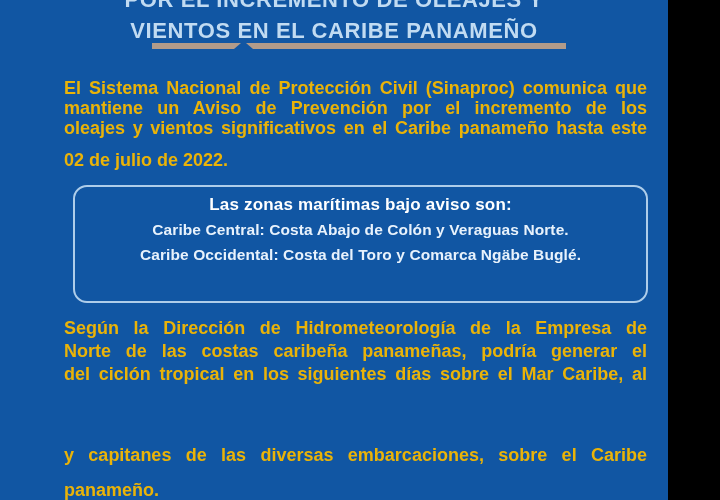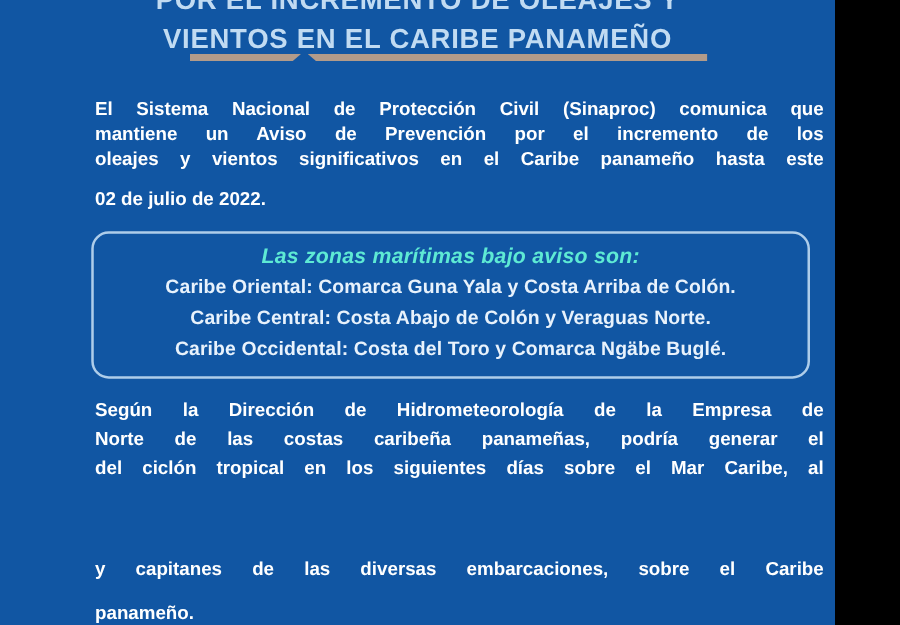--- a/index.html
+++ b/index.html
@@ -28,43 +28,42 @@
   }
   .divider .seg1{
     width:89px;height:6px;background:#b29b8a;
     clip-path:polygon(0 0,100% 0,calc(100% - 7px) 100%,0 100%);
   }
   .divider .seg2{
     flex:1;height:6px;background:#b29b8a;margin-left:5px;
     clip-path:polygon(0 0,100% 0,100% 100%,7px 100%);
   }
   .para{
-    position:absolute;left:76px;width:583px;
-    color:#ffffff;
-    font-size:15px;
+    position:absolute;left:64px;width:583px;
+    color:#eab308;
+    font-size:18px;
   }
   .para .jl{text-align:justify;text-align-last:justify;}
   .para .ll{text-align:left;margin-top:12px;}
   .p1{top:78px;line-height:20px;}
   .p2{top:317px;line-height:23px;}
   .p3{top:444px;line-height:23px;}
   
   .zones{
     position:absolute;top:185px;left:73px;width:575px;height:118px;
     box-sizing:border-box;
     border:2px solid #aecdea;
     border-radius:14px;
     color:#e8f2fc;
     text-align:center;
     padding-top:6px;
   }
   .zones .heading{
-    font-size:17px;line-height:24px;color:#5eead4;
+    font-size:17px;line-height:24px;color:#ffffff;
     letter-spacing:.2px;
-    font-style:italic;
   }
   .zones .zone{
     font-size:15.5px;line-height:25px;
     letter-spacing:.1px;
   }
   .zones .zone:first-of-type{margin-top:2px;}
 </style>
 </head>
 <body>
 
@@ -82,21 +81,20 @@
 
   <div class="para p1">
     <div class="jl">El Sistema Nacional de Protección Civil (Sinaproc) comunica que</div>
     <div class="jl">mantiene un Aviso de Prevención por el incremento de los</div>
     <div class="jl">oleajes y vientos significativos en el Caribe panameño hasta este</div>
     <div class="ll">02 de julio de 2022.</div>
   </div>
 
   <div class="zones">
     <div class="heading">Las zonas marítimas bajo aviso son:</div>
-    <div class="zone">Caribe Oriental: Comarca Guna Yala y Costa Arriba de Colón.</div>
     <div class="zone">Caribe Central: Costa Abajo de Colón y Veraguas Norte.</div>
     <div class="zone">Caribe Occidental: Costa del Toro y Comarca Ngäbe Buglé.</div>
   </div>
 
   <div class="para p2">
     <div class="jl">Según la Dirección de Hidrometeorología de la Empresa de</div>
     <div class="jl">Norte de las costas caribeña panameñas, podría generar el</div>
     <div class="jl">del ciclón tropical en los siguientes días sobre el Mar Caribe, al</div>
   </div>
 

